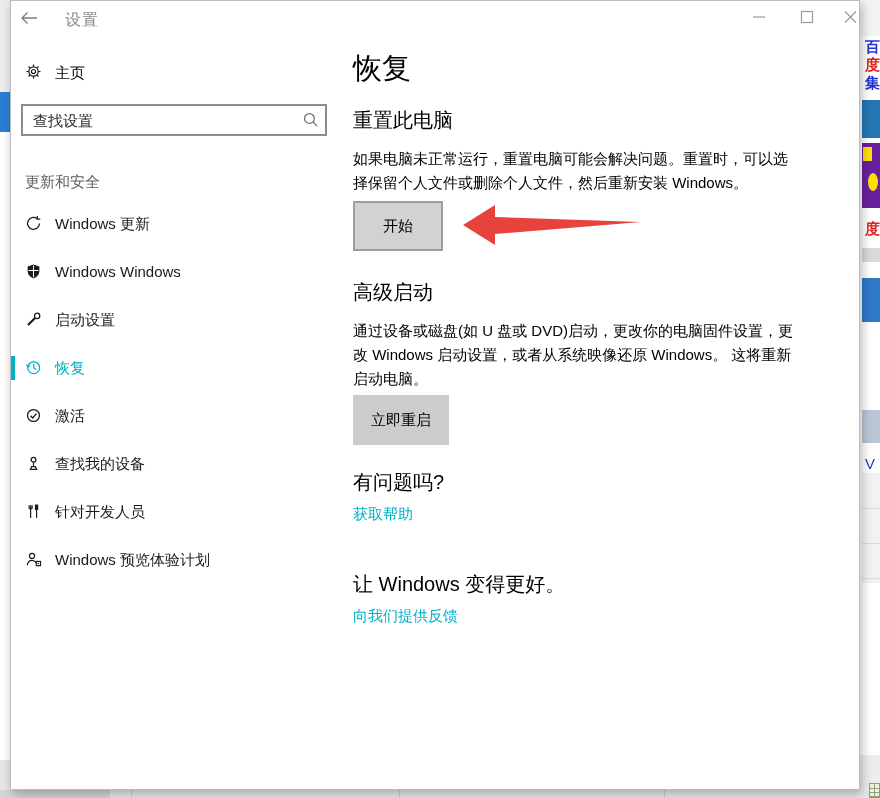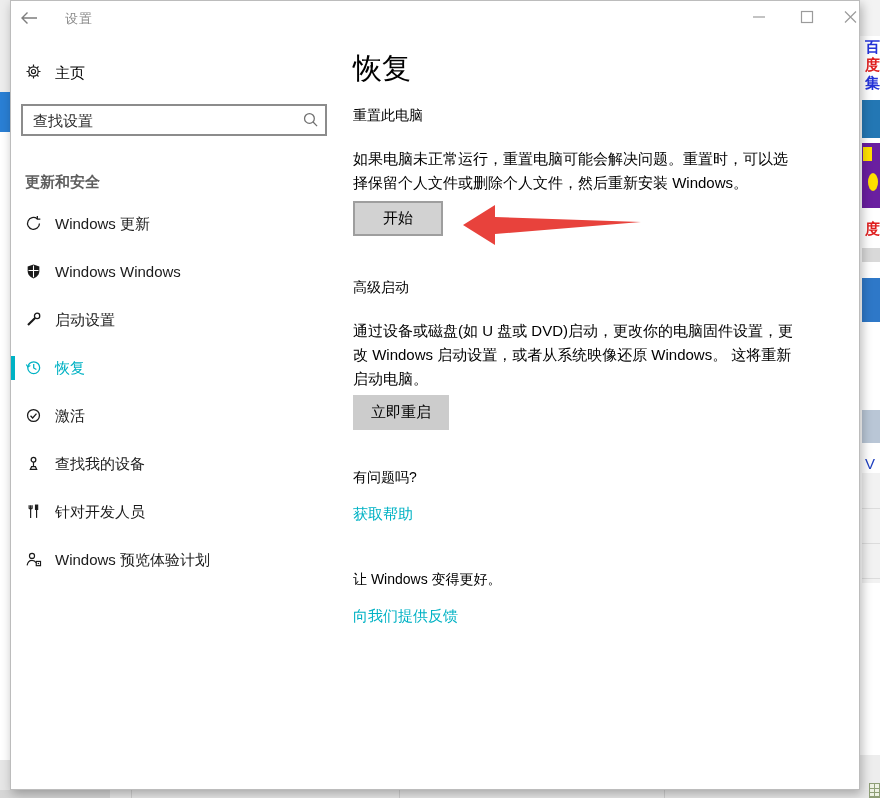--- a/index.html
+++ b/index.html
@@ -34,48 +34,48 @@
   .grid-icon::before { content:""; position:absolute; left:4px; top:0; width:1px; height:13px; background:#8f9f77; }
   .grid-icon::after { content:""; position:absolute; left:0; top:4px; width:9px; height:1px; background:#8f9f77;
       box-shadow:0 4px 0 #8f9f77, 0 8px 0 #8f9f77; }
   
   .win {
     position:absolute; left:10px; top:0; width:850px; height:790px; background:#fff;
     border:1px solid #bcbcbc; box-shadow:2px 4px 10px rgba(0,0,0,.28);
   }
   .titlebar { position:absolute; left:0; top:0; width:100%; height:36px; background:#fff; }
   .back-btn { position:absolute; left:8px; top:2px; width:38px; height:30px; background:none; border:none; cursor:pointer; }
-  .app-title { position:absolute; left:54px; top:9px; font-size:13px; color:#8a8a8a; letter-spacing:1px; }
+  .app-title { position:absolute; left:54px; top:9px; font-size:16px; color:#8a8a8a; letter-spacing:1px; }
   .cap-btn { position:absolute; top:0; width:42px; height:32px; background:none; border:none; cursor:pointer; }
   .cap-min { left:727px; } .cap-max { left:774px; } .cap-close { left:818px; }
   
   .home-item { position:absolute; left:0; top:52px; width:320px; height:40px; cursor:pointer; }
   .home-item .ico { position:absolute; left:14px; top:10px; }
   .home-item .lbl { position:absolute; left:44px; top:11px; font-size:15px; color:#000; }
   .searchbox { position:absolute; left:10px; top:103px; width:306px; height:32px;border-radius:12px; }
   .searchbox input {
     width:100%; height:100%; border:2px solid #8c8c8c; background:#fff;
     font-size:15px; padding:0 32px 0 10px; color:#222; outline:none;
     font-family:"Liberation Sans","DejaVu Sans",sans-serif;
   }
   .searchbox input::placeholder { color:#2b2b2b; opacity:1; }
   .searchbox .mag { position:absolute; right:8px; top:7px; }
-  .section-label { position:absolute; left:14px; top:172px; font-size:15px; color:#5e5e5e;font-weight:bold; }
+  .section-label { position:absolute; left:14px; top:172px; font-size:15px; color:#5e5e5e; }
   .nav { position:absolute; left:0; top:199px; width:320px; }
   .nav-item { position:relative; height:48px; cursor:pointer; color:#1a1a1a; }
   .nav-item .ico { position:absolute; left:14px; top:15px; }
   .nav-item .lbl { position:absolute; left:44px; top:15px; font-size:15px; }
   .nav-item.selected { color:var(--accent); }
   .accent-bar { position:absolute; left:0; top:12px; width:4px; height:24px; background:var(--accent); }
   
   .page-title { position:absolute; left:342px; top:48px; font-size:29px; font-weight:300; color:#000; }
-  .h2 { position:absolute; left:342px; font-size:14px; font-weight:400; color:#000; }
+  .h2 { position:absolute; left:342px; font-size:20px; font-weight:400; color:#000; }
   .desc { position:absolute; left:342px; width:512px; font-size:15px; line-height:24px; color:#000; white-space:pre-line; }
   .btn {
-    position:absolute; left:342px; min-width:90px; height:35px; padding:0 16px;
+    position:absolute; left:342px; min-width:90px; height:50px; padding:0 16px;
     background:#cccccc; border:2px solid transparent; font-size:15px; color:#000; cursor:pointer;
     font-family:"Liberation Sans","DejaVu Sans",sans-serif;
   }
   .btn.hovered { border-color:#9e9e9e; background:#d2d2d2; }
   .link { position:absolute; left:342px; font-size:15px; color:var(--link); cursor:pointer; text-decoration:none; }
   .arrow-anno { position:absolute; left:448px; top:196px; pointer-events:none; }
   svg.icon { display:block; }
 </style>
 </head>
 <body>

